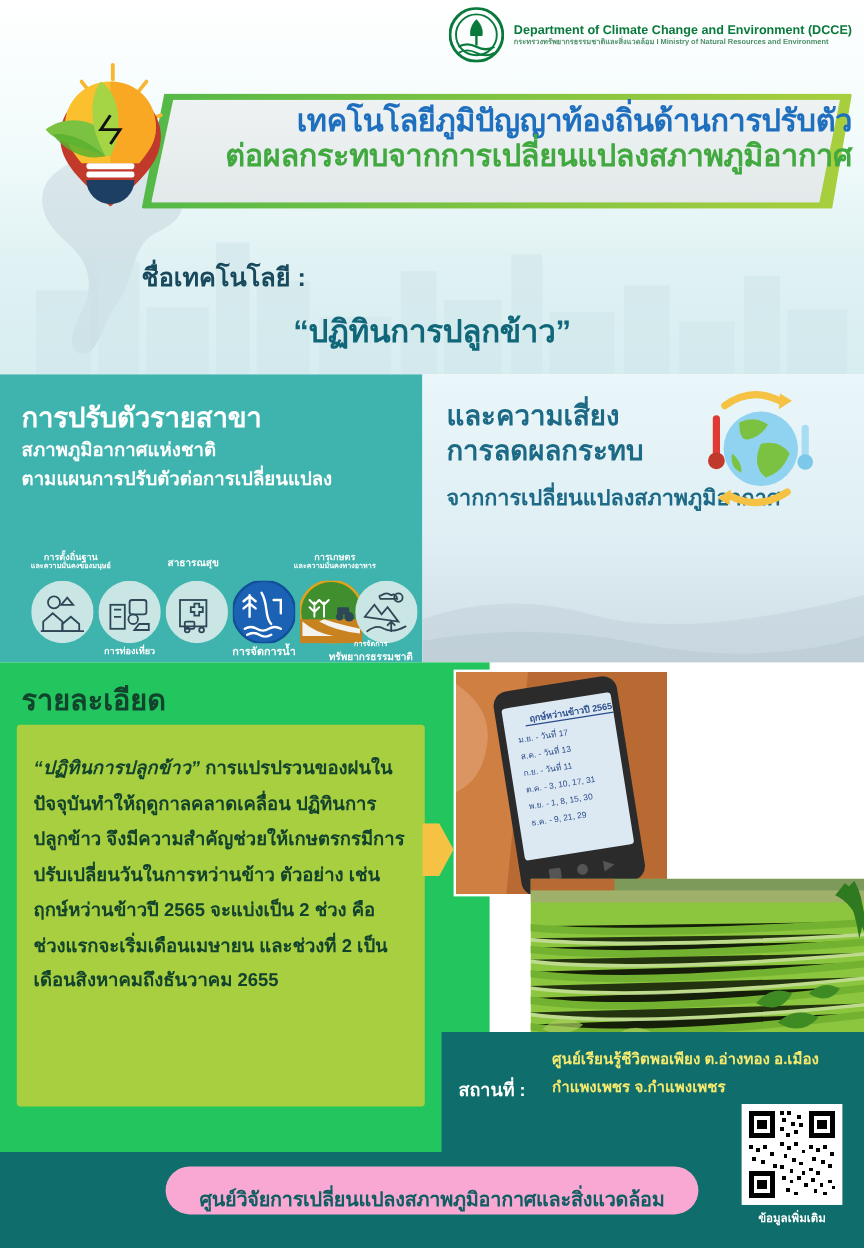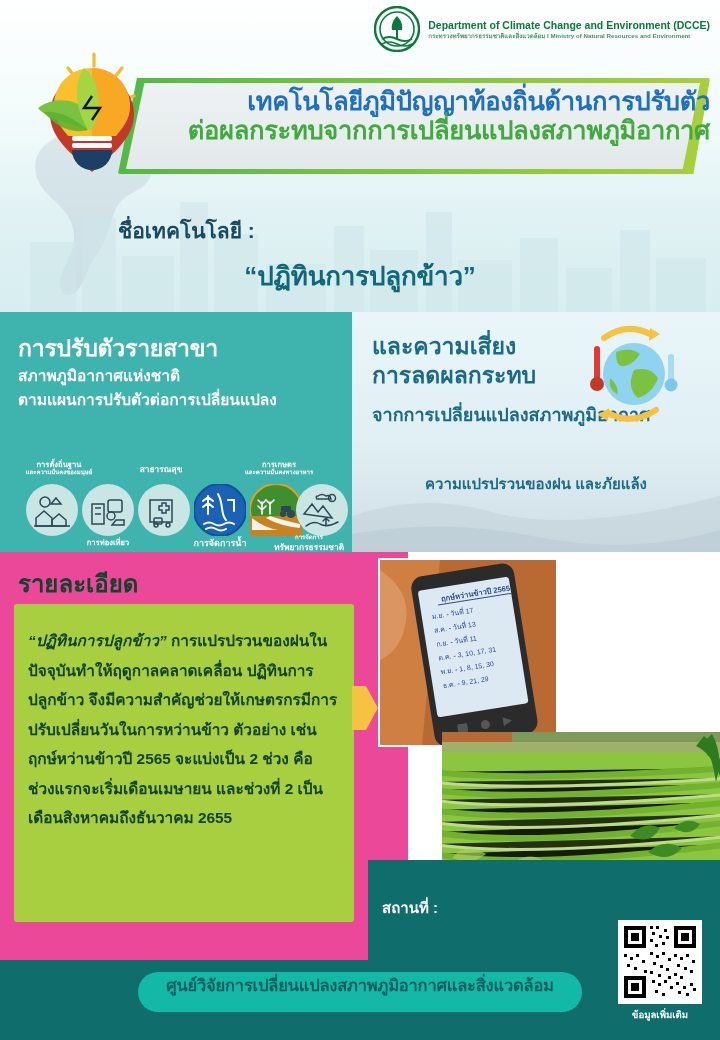--- a/index.html
+++ b/index.html
@@ -56,42 +56,42 @@
   .sector svg{display:block;width:52px;height:52px;}
   .sec-lab{position:absolute;font-size:7.6px;font-weight:700;color:#ffffff;text-align:center;line-height:1.25;}
   .sec-lab .s2{font-size:6px;display:block;font-weight:600;}
 
   .pr-h1{position:absolute;left:20px;top:20px;font-size:23px;font-weight:700;color:#1d6a86;line-height:1.28;}
   .pr-sub{position:absolute;left:20px;top:88px;font-size:18px;font-weight:700;color:#1d6a86;}
   .pr-note{position:absolute;left:0;right:0;top:160px;text-align:center;font-size:15px;font-weight:700;color:#1d6a86;}
   .globe{position:absolute;right:36px;top:10px;width:108px;height:104px;}
 
   
-  .detail{position:absolute;left:0;top:552px;width:408px;height:408px;background:#ec4899;}
+  .detail{position:absolute;left:0;top:552px;width:408px;height:408px;background:#22c55e;}
   .detail-inner{position:absolute;left:14px;top:52px;width:340px;height:318px;background:#a8cf3f;border-radius:3px;}
   .d-h1{position:absolute;left:18px;top:12px;font-size:24px;font-weight:700;color:#12432c;}
   .d-body{position:absolute;left:28px;top:74px;width:314px;font-size:15.4px;line-height:1.92;
           color:#12432c;font-weight:700;}
   .d-body .quo{font-style:italic;}
   .arrow{position:absolute;left:352px;top:686px;width:26px;height:44px;}
 
   .photo-phone{position:absolute;left:378px;top:558px;width:176px;height:185px;overflow:hidden;
                border:2px solid #ffffff;}
   .photo-field{position:absolute;left:442px;top:732px;width:278px;height:134px;overflow:hidden;}
 
   
   .locbar{position:absolute;left:368px;top:860px;width:352px;height:100px;background:#0f6d6b;}
   .loc-label{position:absolute;left:14px;top:36px;font-size:15px;font-weight:700;color:#ffffff;}
   .loc-text{position:absolute;left:92px;top:12px;width:248px;font-size:12.6px;font-weight:700;
             color:#f6e96e;line-height:1.85;}
 
   
   .footer{position:absolute;left:0;top:960px;width:720px;height:80px;background:#0f6d6b;}
-  .footer-pill{position:absolute;left:138px;top:12px;width:444px;height:40px;background:#14b8a6;
-               border-radius:20px;display:flex;align-items:flex-start;justify-content:center;}
+  .footer-pill{position:absolute;left:138px;top:12px;width:444px;height:40px;background:#f9a8d4;
+               border-radius:20px;display:flex;align-items:flex-end;justify-content:center;}
   .footer-pill span{font-size:16.5px;font-weight:700;color:#0f5e61;letter-spacing:-.2px;}
   .qr-box{position:absolute;right:18px;top:-40px;width:84px;height:106px;}
   .qr-img{width:84px;height:84px;background:#ffffff;padding:0;display:block;}
   .qr-cap{margin-top:3px;text-align:center;font-size:9.6px;font-weight:700;color:#ffffff;}
 </style>
 </head>
 <body>
 
 <div id="poster">
 
@@ -296,21 +296,20 @@
     <svg class="hill" viewBox="0 0 368 90" preserveAspectRatio="none">
       <path d="M0 54 q70 -24 140 -4 q80 22 228 -16 v56 h-368 Z" fill="#c4d3db" opacity=".75"></path>
       <path d="M0 72 q90 -16 180 2 q100 20 188 -6 v22 h-368 Z" fill="#b6c7d2" opacity=".7"></path>
     </svg>
 
     <div class="pr-h1">
       <div>และความเสี่ยง</div>
       <div>การลดผลกระทบ</div>
     </div>
     <div class="pr-sub">จากการเปลี่ยนแปลงสภาพภูมิอากาศ</div>
-    <div class="pr-note">ความแปรปรวนของฝน และภัยแล้ง</div>
 
     <svg class="globe" viewBox="0 0 108 104">
       <path d="M28 16 q22 -16 46 -4" fill="none" stroke="#f5c243" stroke-width="6" stroke-linecap="round"></path>
       <path d="M74 6 l10 6 -11 7 Z" fill="#f5c243"></path>
       <path d="M80 88 q-24 16 -48 3" fill="none" stroke="#f5c243" stroke-width="6" stroke-linecap="round"></path>
       <path d="M32 99 l-10 -6 11 -7 Z" fill="#f5c243"></path>
       <circle cx="58" cy="52" r="31" fill="#8fd3f0"></circle>
       <path d="M40 30 q14 -6 24 2 q-6 10 -16 12 q-8 2 -8 -14 Z" fill="#7cc242"></path>
       <path d="M58 48 q16 -4 24 8 q-6 16 -20 20 q-12 -10 -4 -28 Z" fill="#7cc242"></path>
       <path d="M34 56 q8 6 8 16 q-10 -4 -8 -16 Z" fill="#7cc242"></path>
@@ -394,20 +393,24 @@
       </g>
       <g fill="#2f7a20">
         <path d="M262 4 q20 14 16 40 q-10 -24 -24 -30 Z"></path>
         <path d="M270 2 q12 22 4 48 q-4 -26 -12 -40 Z"></path>
       </g>
     </svg>
   </div>
 
   <div class="locbar">
     <div class="loc-label">สถานที่ :</div>
+    <div class="loc-text">
+      <div>ศูนย์เรียนรู้ชีวิตพอเพียง ต.อ่างทอง อ.เมือง</div>
+      <div>กำแพงเพชร จ.กำแพงเพชร</div>
+    </div>
   </div>
 
   <div class="footer">
     <div class="footer-pill">
       <span>ศูนย์วิจัยการเปลี่ยนแปลงสภาพภูมิอากาศและสิ่งแวดล้อม</span>
     </div>
     <div class="qr-box">
       <svg class="qr-img" viewBox="0 0 42 42" shape-rendering="crispEdges">
         <rect width="42" height="42" fill="#ffffff"></rect>
         <g fill="#000000">

